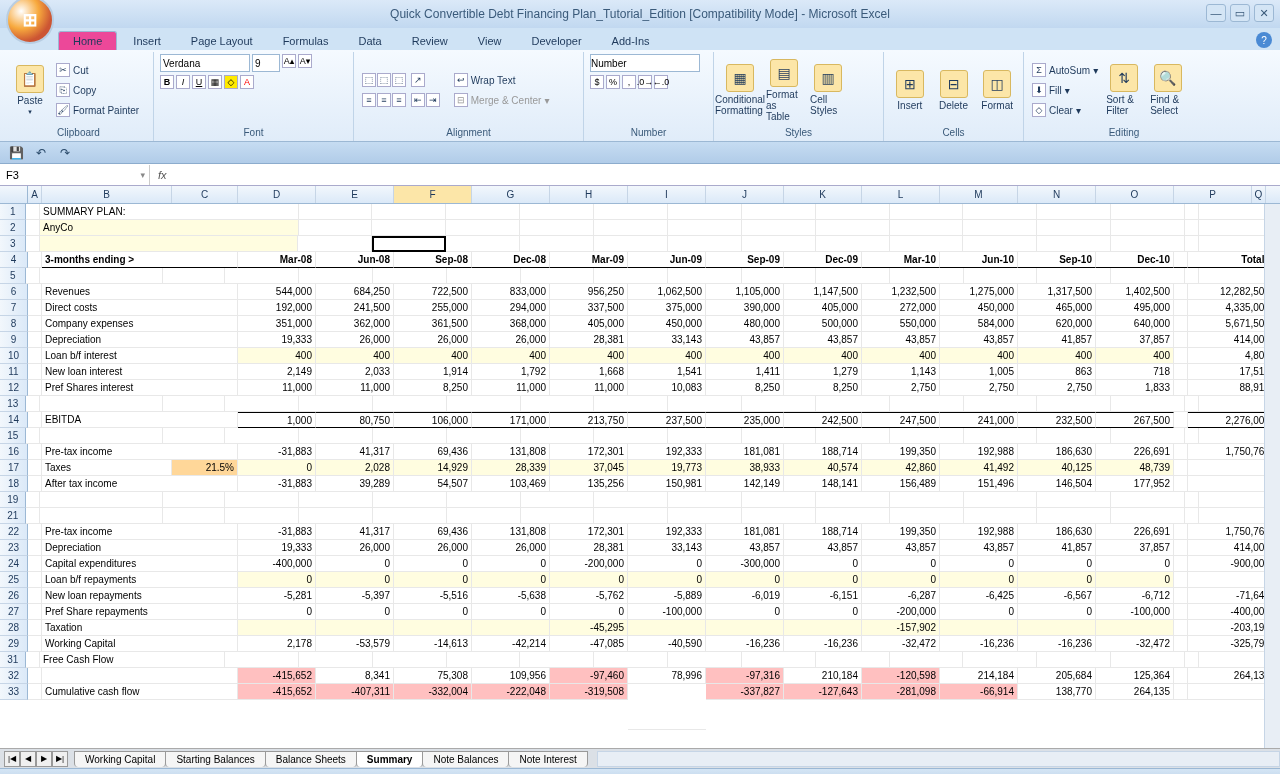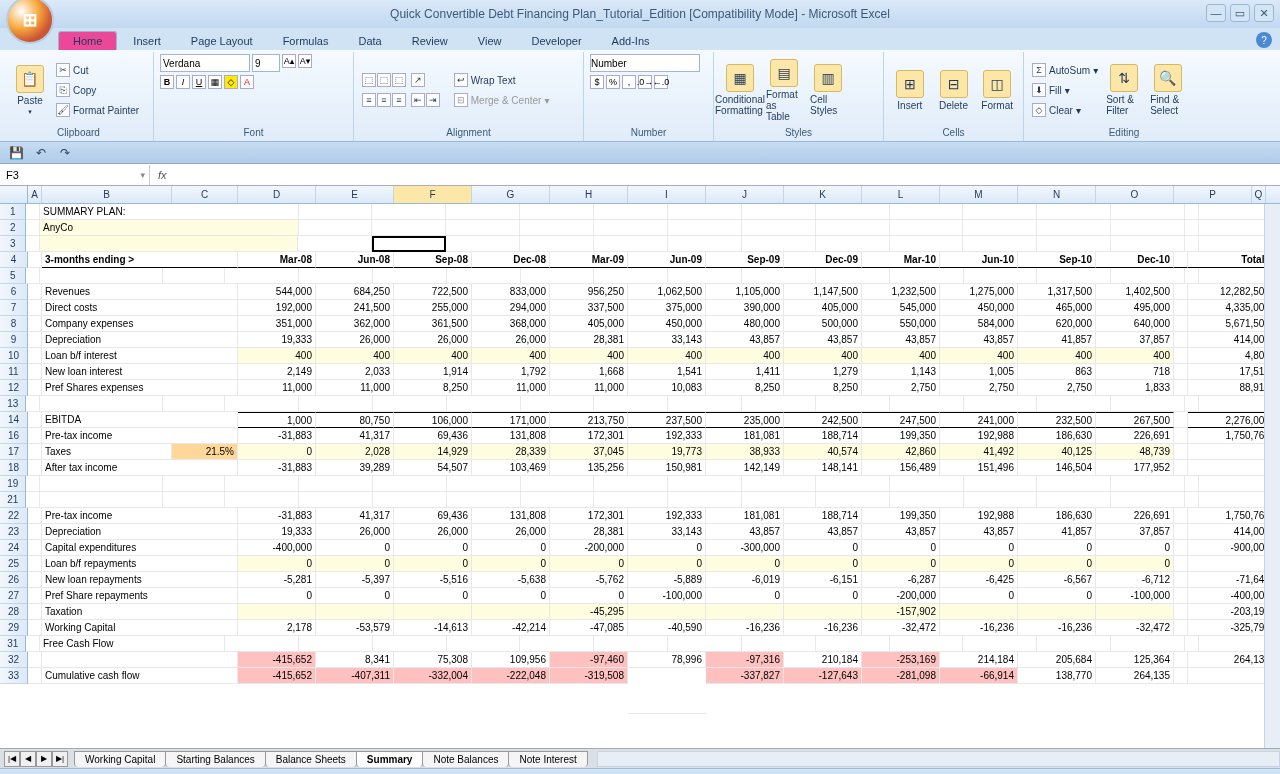--- a/index.html
+++ b/index.html
@@ -375,21 +375,21 @@
         <div class="cell " style="width: 14px;"></div>
         <div class="cell " style="width: 196px;">Direct costs</div>
         <div class="cell r" style="width: 78px;">192,000</div>
         <div class="cell r" style="width: 78px;">241,500</div>
         <div class="cell r" style="width: 78px;">255,000</div>
         <div class="cell r" style="width: 78px;">294,000</div>
         <div class="cell r" style="width: 78px;">337,500</div>
         <div class="cell r" style="width: 78px;">375,000</div>
         <div class="cell r" style="width: 78px;">390,000</div>
         <div class="cell r" style="width: 78px;">405,000</div>
-        <div class="cell r" style="width: 78px;">545,000</div>
+        <div class="cell r" style="width: 78px;">272,000</div>
         <div class="cell r" style="width: 78px;">450,000</div>
         <div class="cell r" style="width: 78px;">465,000</div>
         <div class="cell r" style="width: 78px;">495,000</div>
         <div class="cell " style="width: 14px;"></div>
         <div class="cell r" style="width: 86px;">4,335,000</div>
       </div>
       <div class="row">
         <div class="row-h">8</div>
         <div class="cell " style="width: 14px;"></div>
         <div class="cell " style="width: 196px;">Company expenses</div>
@@ -461,21 +461,21 @@
         <div class="cell r" style="width: 78px;">1,143</div>
         <div class="cell r" style="width: 78px;">1,005</div>
         <div class="cell r" style="width: 78px;">863</div>
         <div class="cell r" style="width: 78px;">718</div>
         <div class="cell " style="width: 14px;"></div>
         <div class="cell r" style="width: 86px;">17,517</div>
       </div>
       <div class="row">
         <div class="row-h">12</div>
         <div class="cell " style="width: 14px;"></div>
-        <div class="cell " style="width: 196px;">Pref Shares expenses</div>
+        <div class="cell " style="width: 196px;">Pref Shares interest</div>
         <div class="cell r" style="width: 78px;">11,000</div>
         <div class="cell r" style="width: 78px;">11,000</div>
         <div class="cell r" style="width: 78px;">8,250</div>
         <div class="cell r" style="width: 78px;">11,000</div>
         <div class="cell r" style="width: 78px;">11,000</div>
         <div class="cell r" style="width: 78px;">10,083</div>
         <div class="cell r" style="width: 78px;">8,250</div>
         <div class="cell r" style="width: 78px;">8,250</div>
         <div class="cell r" style="width: 78px;">2,750</div>
         <div class="cell r" style="width: 78px;">2,750</div>
@@ -518,20 +518,41 @@
         <div class="cell r thick-t thick-b" style="width: 78px;">235,000</div>
         <div class="cell r thick-t thick-b" style="width: 78px;">242,500</div>
         <div class="cell r thick-t thick-b" style="width: 78px;">247,500</div>
         <div class="cell r thick-t thick-b" style="width: 78px;">241,000</div>
         <div class="cell r thick-t thick-b" style="width: 78px;">232,500</div>
         <div class="cell r thick-t thick-b" style="width: 78px;">267,500</div>
         <div class="cell " style="width: 14px;"></div>
         <div class="cell r thick-t thick-b" style="width: 86px;">2,276,000</div>
       </div>
       <div class="row">
+        <div class="row-h">15</div>
+        <div class="cell " style="width: 14px;"></div>
+        <div class="cell " style="width: 130px;"></div>
+        <div class="cell " style="width: 66px;"></div>
+        <div class="cell " style="width: 78px;"></div>
+        <div class="cell " style="width: 78px;"></div>
+        <div class="cell " style="width: 78px;"></div>
+        <div class="cell " style="width: 78px;"></div>
+        <div class="cell " style="width: 78px;"></div>
+        <div class="cell " style="width: 78px;"></div>
+        <div class="cell " style="width: 78px;"></div>
+        <div class="cell " style="width: 78px;"></div>
+        <div class="cell " style="width: 78px;"></div>
+        <div class="cell " style="width: 78px;"></div>
+        <div class="cell " style="width: 78px;"></div>
+        <div class="cell " style="width: 78px;"></div>
+        <div class="cell " style="width: 78px;"></div>
+        <div class="cell " style="width: 14px;"></div>
+        <div class="cell " style="width: 86px;"></div>
+      </div>
+      <div class="row">
         <div class="row-h">16</div>
         <div class="cell " style="width: 14px;"></div>
         <div class="cell " style="width: 196px;">Pre-tax income</div>
         <div class="cell r" style="width: 78px;">-31,883</div>
         <div class="cell r" style="width: 78px;">41,317</div>
         <div class="cell r" style="width: 78px;">69,436</div>
         <div class="cell r" style="width: 78px;">131,808</div>
         <div class="cell r" style="width: 78px;">172,301</div>
         <div class="cell r" style="width: 78px;">192,333</div>
         <div class="cell r" style="width: 78px;">181,081</div>
@@ -801,21 +822,21 @@
         <div class="cell " style="width: 14px;"></div>
         <div class="cell " style="width: 196px;"></div>
         <div class="cell r pnk" style="width: 78px;">-415,652</div>
         <div class="cell r" style="width: 78px;">8,341</div>
         <div class="cell r" style="width: 78px;">75,308</div>
         <div class="cell r" style="width: 78px;">109,956</div>
         <div class="cell r pnk" style="width: 78px;">-97,460</div>
         <div class="cell r" style="width: 78px;">78,996</div>
         <div class="cell r pnk" style="width: 78px;">-97,316</div>
         <div class="cell r" style="width: 78px;">210,184</div>
-        <div class="cell r pnk" style="width: 78px;">-253,169</div>
+        <div class="cell r pnk" style="width: 78px;">-120,598</div>
         <div class="cell r" style="width: 78px;">214,184</div>
         <div class="cell r" style="width: 78px;">205,684</div>
         <div class="cell r" style="width: 78px;">125,364</div>
         <div class="cell " style="width: 14px;"></div>
         <div class="cell r" style="width: 86px;">264,135</div>
       </div>
       <div class="row">
         <div class="row-h">33</div>
         <div class="cell " style="width: 14px;"></div>
         <div class="cell " style="width: 196px;">Cumulative cash flow</div>

